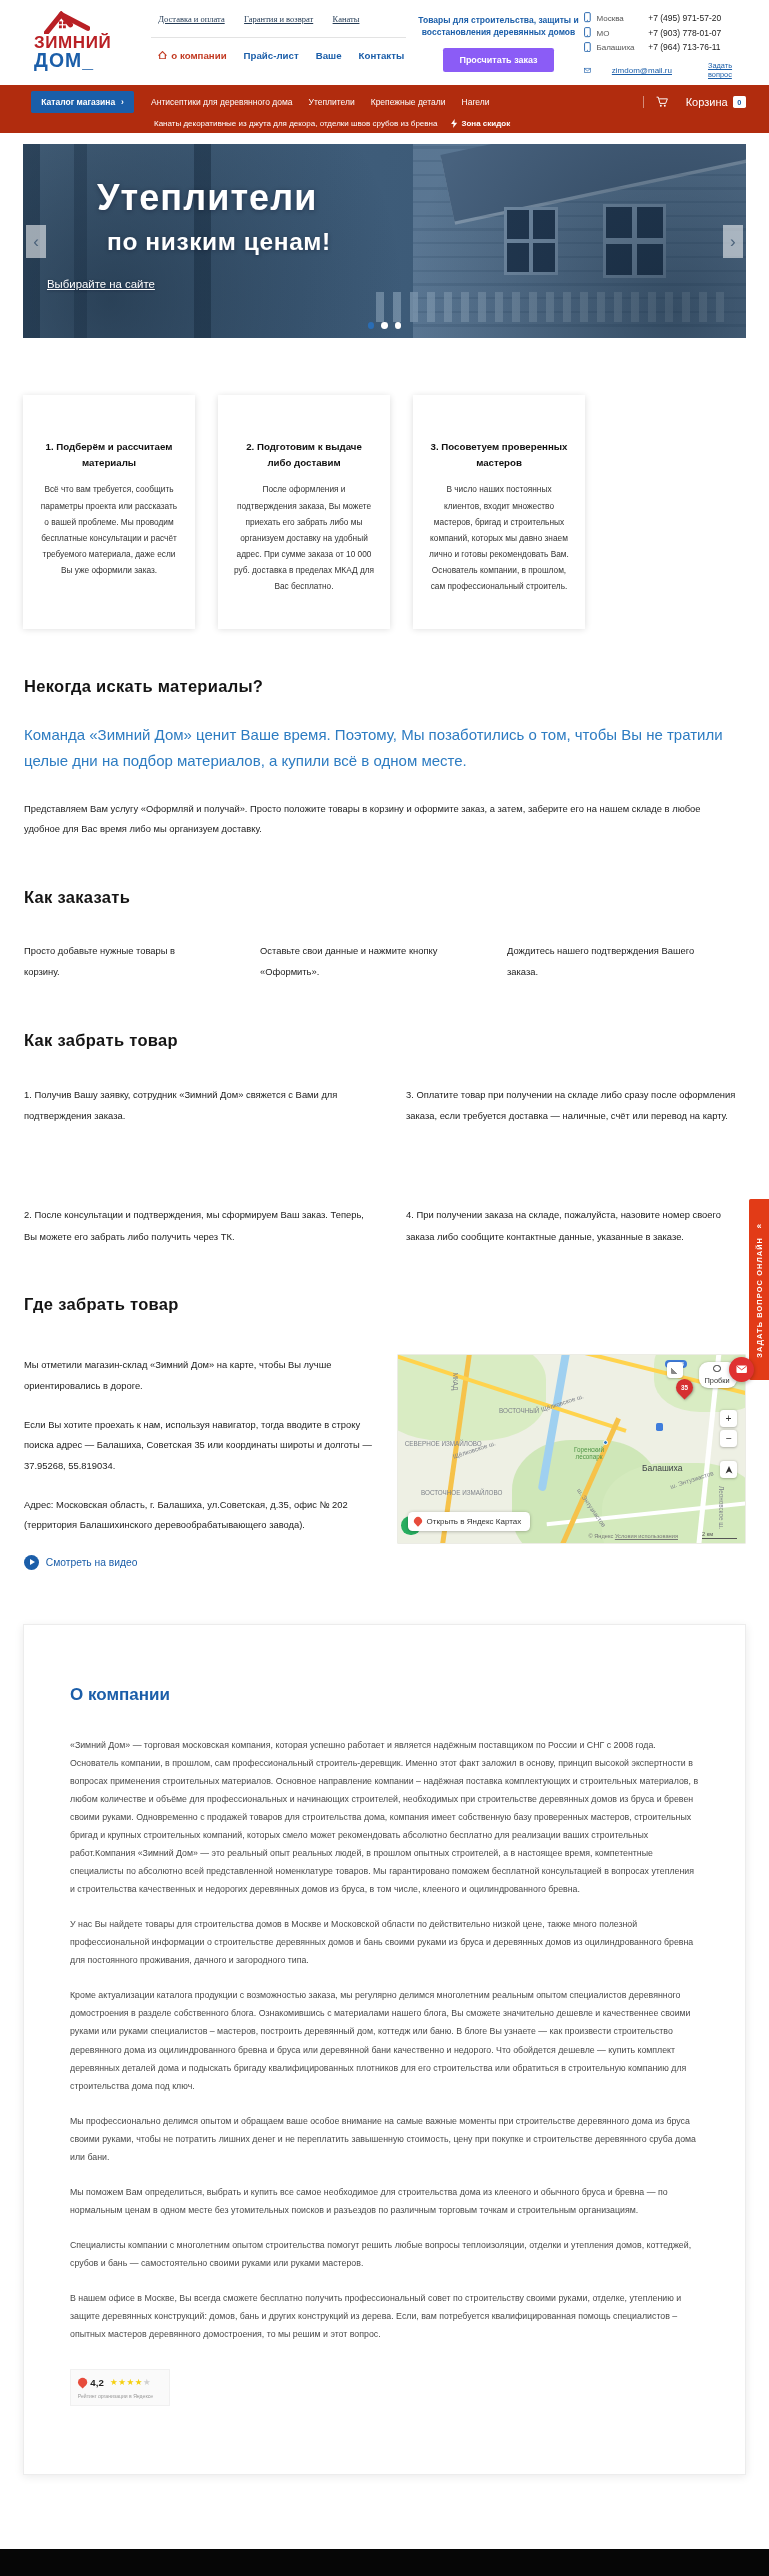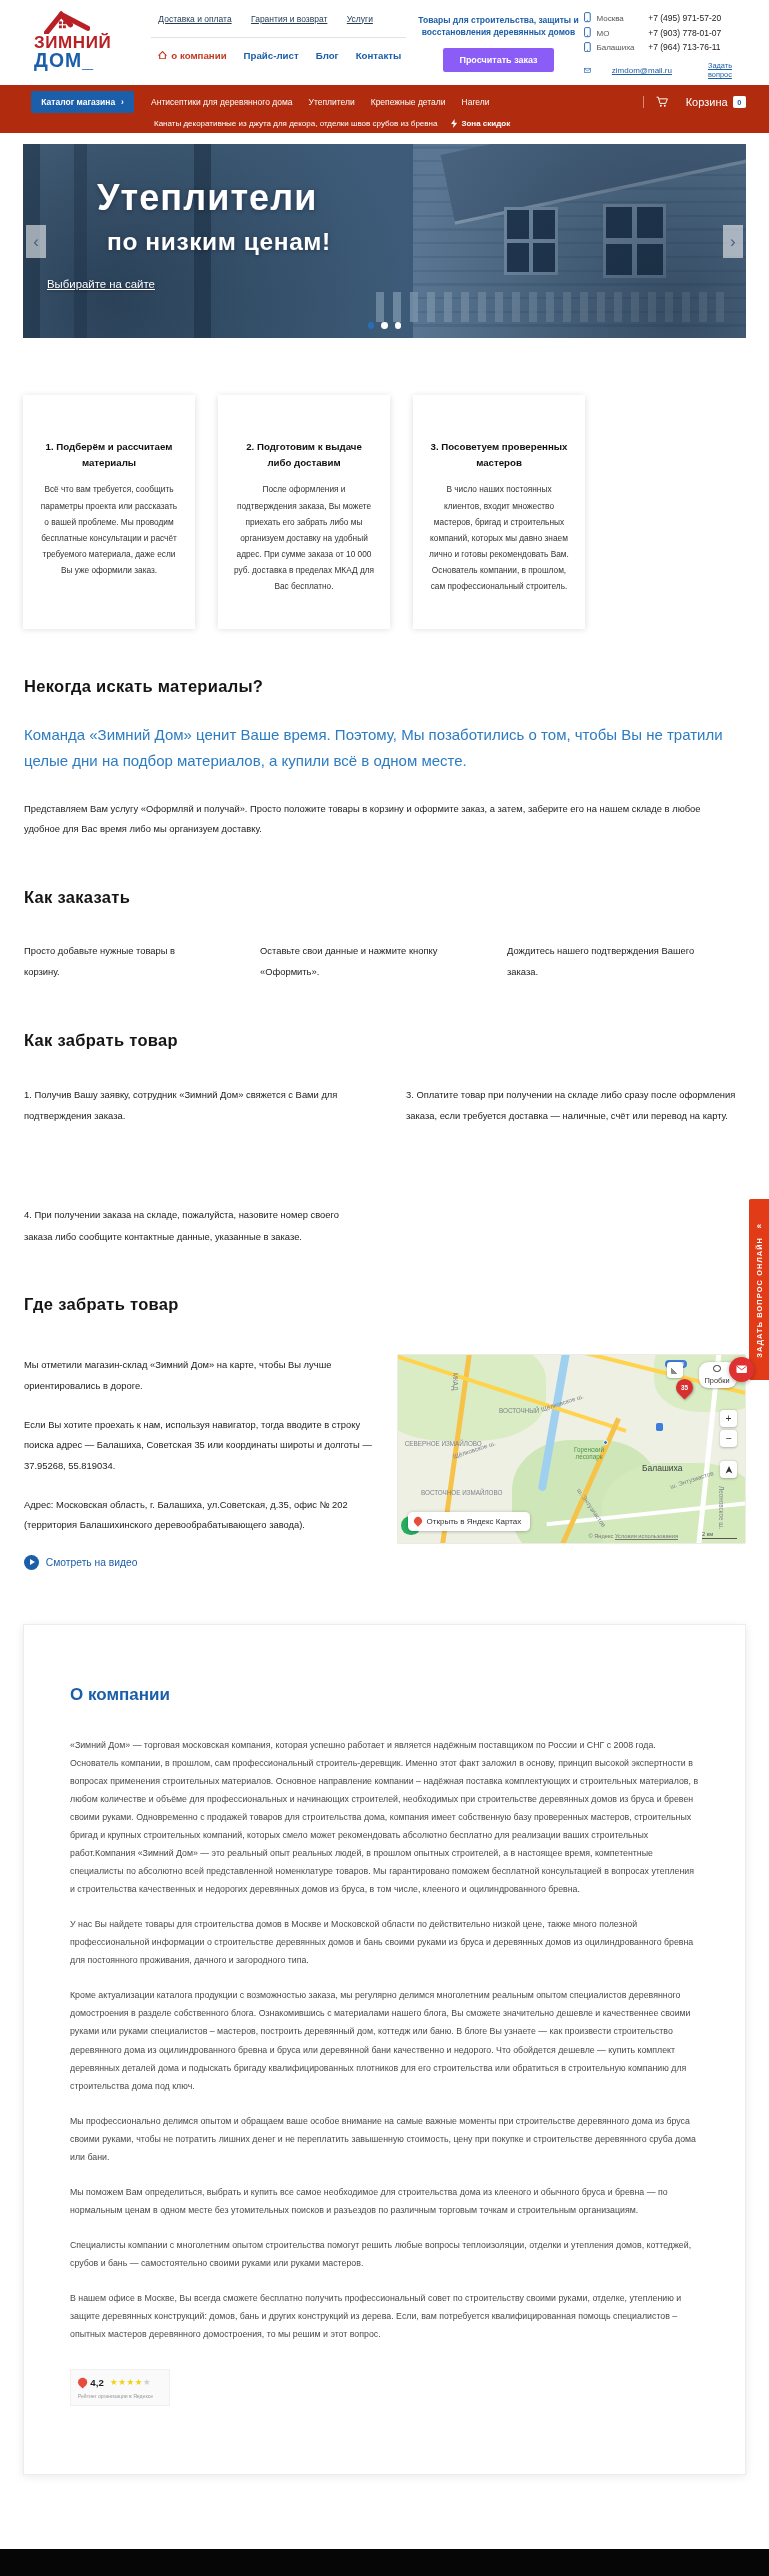--- a/index.html
+++ b/index.html
@@ -7,21 +7,21 @@
   body { width:769px; font-family:"Liberation Sans", sans-serif; color:#222; position:relative; }
 
   
   .header { display:flex; padding:9px 23px 5.7px 34px; align-items:flex-start; }
   .logo { width:114px; padding-top:2.3px; }
   .logo-roof { width:42px; height:23px; position:relative; margin-left:10.3px; }
   .logo-roof svg { display:block; }
   .logo-l1 { color:#b92025; font-weight:bold; font-size:17px; letter-spacing:0.6px; line-height:1; }
   .logo-l2 { color:#1b5ea9; font-weight:bold; font-size:19.4px; letter-spacing:1.1px; line-height:1; }
   .h-mid { flex:1; padding-top:4.6px; }
-  .h-toplinks { display:flex; gap:19.4px; padding-left:10.3px; }
+  .h-toplinks { display:flex; gap:19.4px; padding-left:10.3px;font-family:Liberation Serif, serif; }
   .h-toplinks a { color:#243b55; font-size:8.5px; text-decoration:underline; cursor:pointer; }
   .h-divider { border:none; border-top:0.6px solid #e3e3e3; margin:13.7px 0 11.4px 3.4px; width:96%; }
   .h-nav { display:flex; gap:17px; align-items:center; padding-left:10.3px; }
   .h-nav .nav-item { font-size:9.7px; font-weight:bold; color:#1b5ea9; cursor:pointer; display:flex; align-items:center; gap:4px; }
   .h-nav .nav-item.active { color:#c23a22; }
   .h-right { width:171px; padding-top:4.6px; }
   .tagline { color:#1b5ea9; font-weight:bold; font-size:8.5px; line-height:1.5; text-align:center; }
   .calc-btn { display:block; margin:9px auto 0; background:#8b5cf6; color:#fff; border:none; border-radius:2.3px; font-size:9px; font-weight:bold; padding:6.8px 16px; cursor:pointer; font-family:inherit; }
   .h-phones { width:162px; padding-top:3.4px; }
   .phone-row { display:flex; align-items:flex-end; gap:5.7px; margin-bottom:4.6px; }
@@ -176,35 +176,35 @@
       </svg>
     </div>
     <div class="logo-l1">ЗИМНИЙ</div>
     <div class="logo-l2">ДОМ_</div>
   </div>
 
   <div class="h-mid">
     <div class="h-toplinks">
       <a>Доставка и оплата</a>
       <a>Гарантия и возврат</a>
-      <a>Услуги</a>
+      <a>Канаты</a>
     </div>
     <hr class="h-divider">
     <div class="h-nav">
       <div class="nav-item active">
         <svg width="9" height="8.5" viewBox="0 0 16 15">
             <path d="M1 8 L8 1 L15 8 M3 7 V14 H13 V7" stroke="#c23a22" stroke-width="2" fill="none"></path>
           </svg>
         <span>о компании</span>
       </div>
       <div class="nav-item">
           <span>Прайс-лист</span>
         </div>
       <div class="nav-item">
-          <span>Блог</span>
+          <span>Ваше</span>
         </div>
       <div class="nav-item">
           <span>Контакты</span>
         </div>
     </div>
   </div>
 
   <div class="h-right">
     <div class="tagline">Товары для строительства, защиты и восстановления деревянных домов</div>
     <button class="calc-btn">Просчитать заказ</button>
@@ -326,20 +326,21 @@
     <p>Оставьте свои данные и нажмите кнопку «Оформить».</p>
     <p>Дождитесь нашего подтверждения Вашего заказа.</p>
   </div>
 </div>
 
 <div class="sec">
   <h2>Как забрать товар</h2>
   <div class="get-grid">
     <p>1. Получив Вашу заявку, сотрудник «Зимний Дом» свяжется с Вами для подтверждения заказа.</p>
     <p>3. Оплатите товар при получении на складе либо сразу после оформления заказа, если требуется доставка — наличные, счёт или перевод на карту.</p>
+    <p>2. После консультации и подтверждения, мы сформируем Ваш заказ. Теперь, Вы можете его забрать либо получить через ТК.</p>
     <p>4. При получении заказа на складе, пожалуйста, назовите номер своего заказа либо сообщите контактные данные, указанные в заказе.</p>
   </div>
 </div>
 
 <div class="sec">
   <h2 style="margin-bottom:41px;">Где забрать товар</h2>
   <div class="where-wrap">
     <div class="where-left">
       <p>Мы отметили магазин-склад «Зимний Дом» на карте, чтобы Вы лучше ориентировались в дороге.</p>
       <p>Если Вы хотите проехать к нам, используя навигатор, тогда вводите в строку поиска адрес — Балашиха, Советская 35 или координаты широты и долготы — 37.95268, 55.819034.</p>

